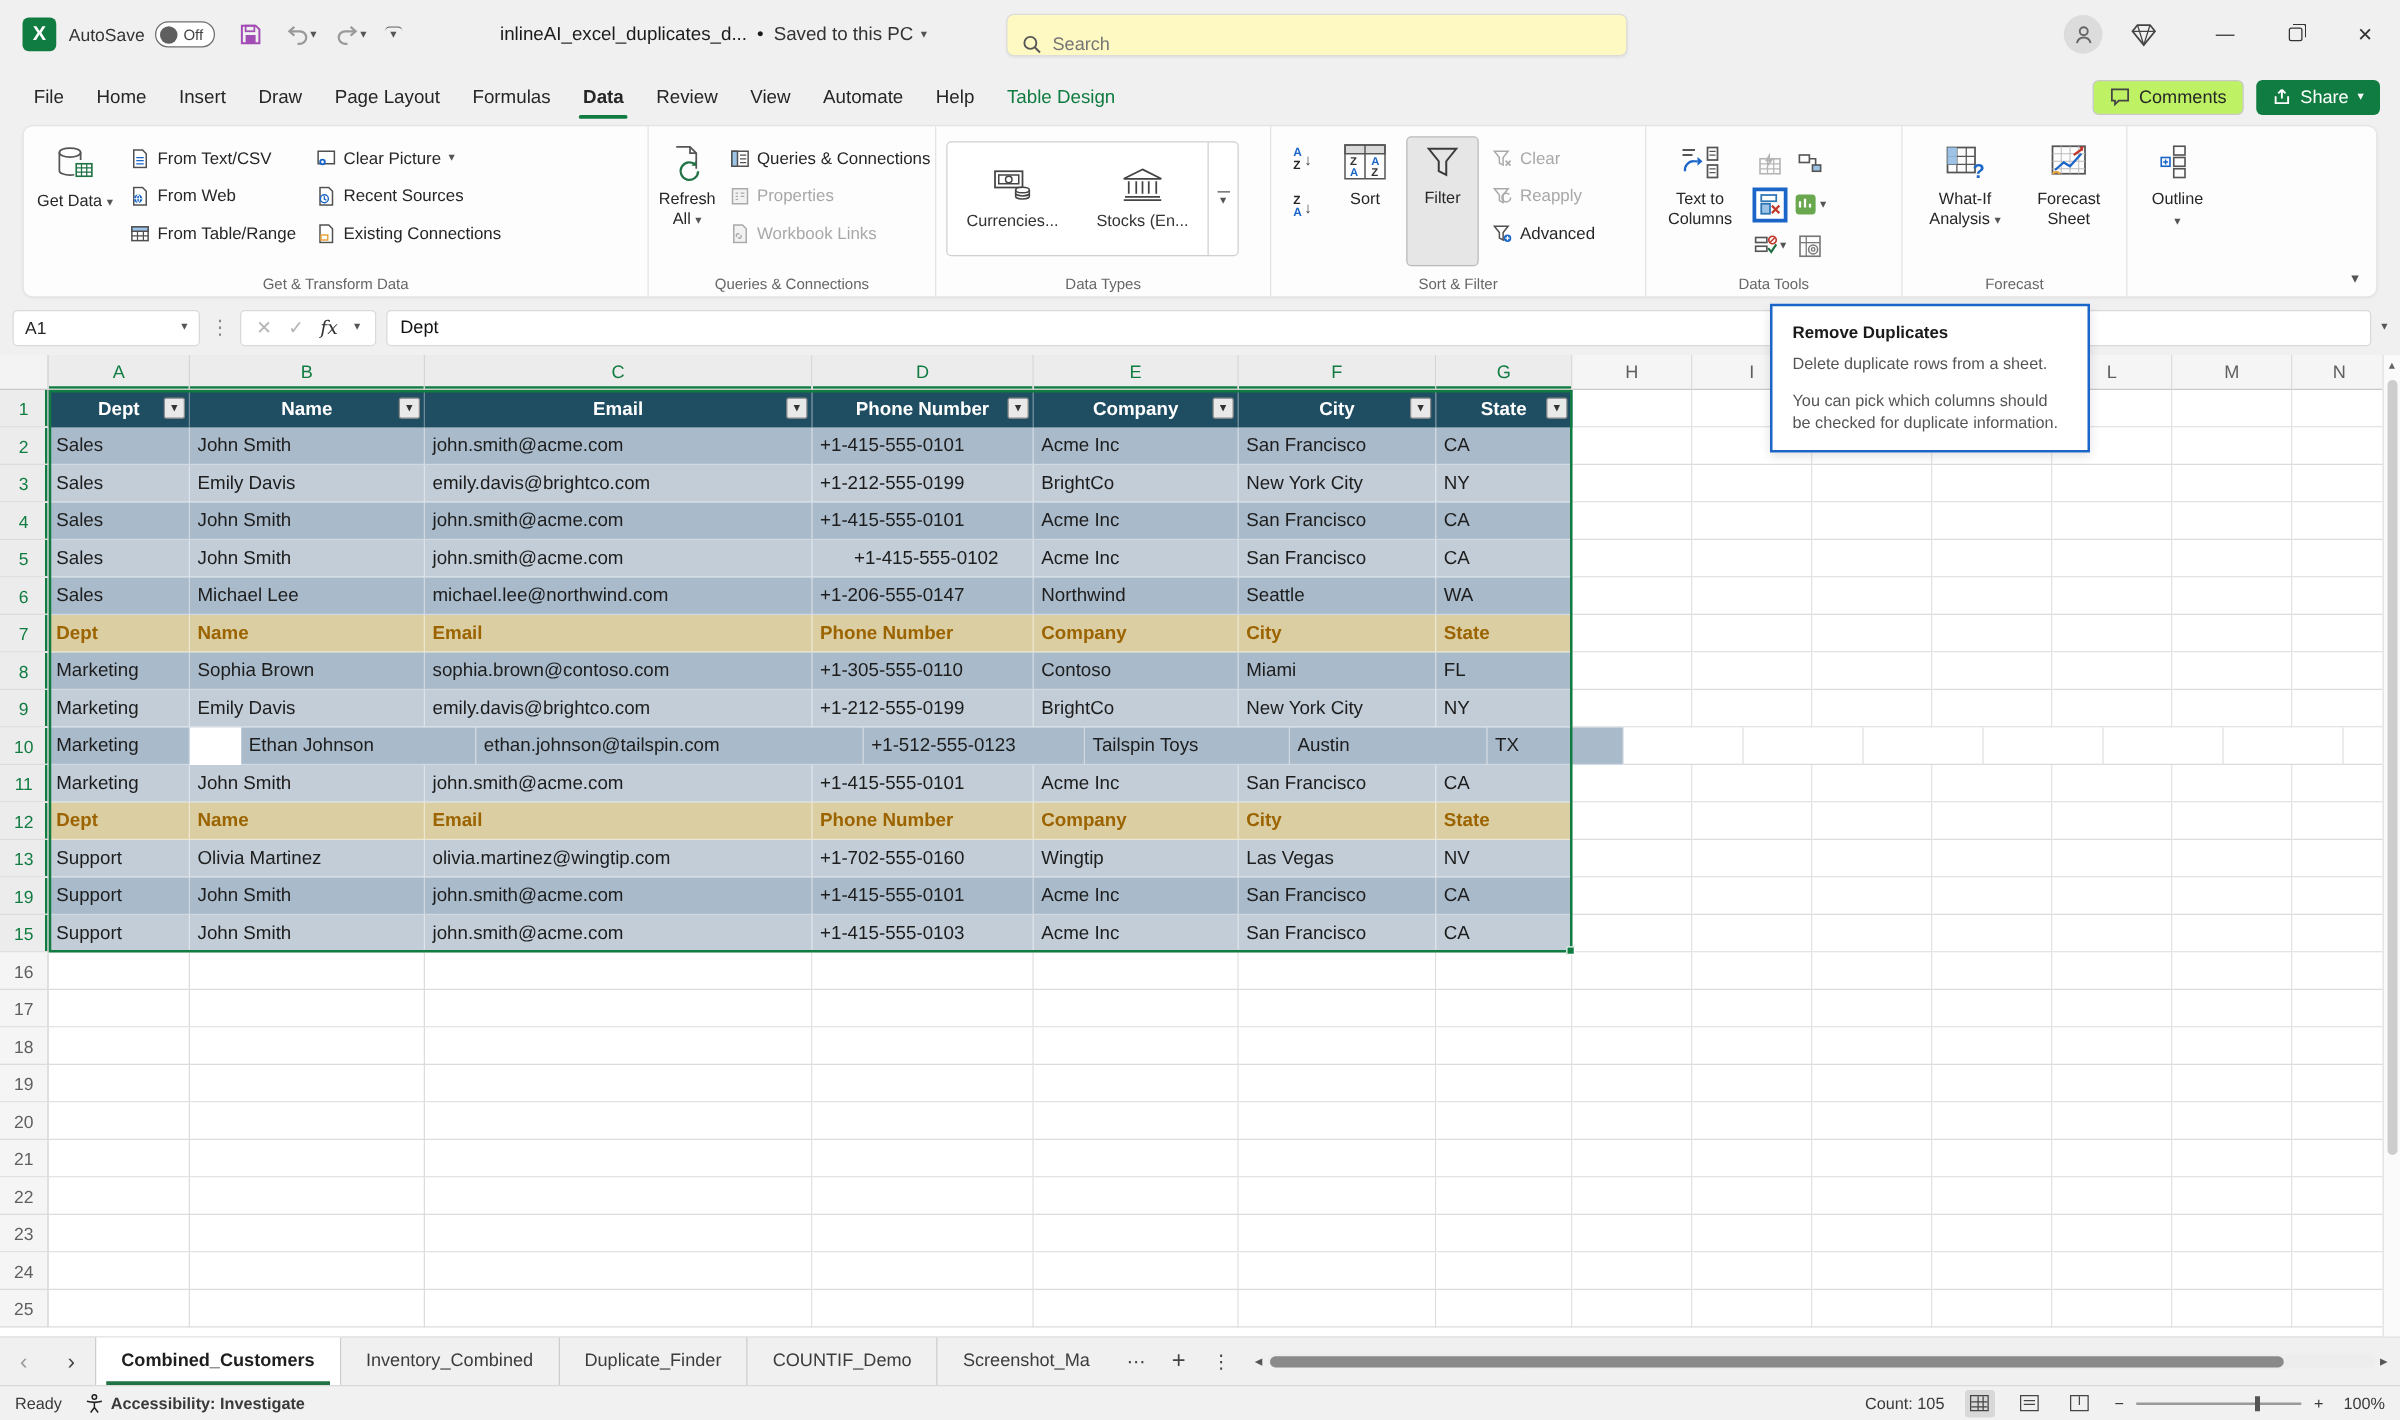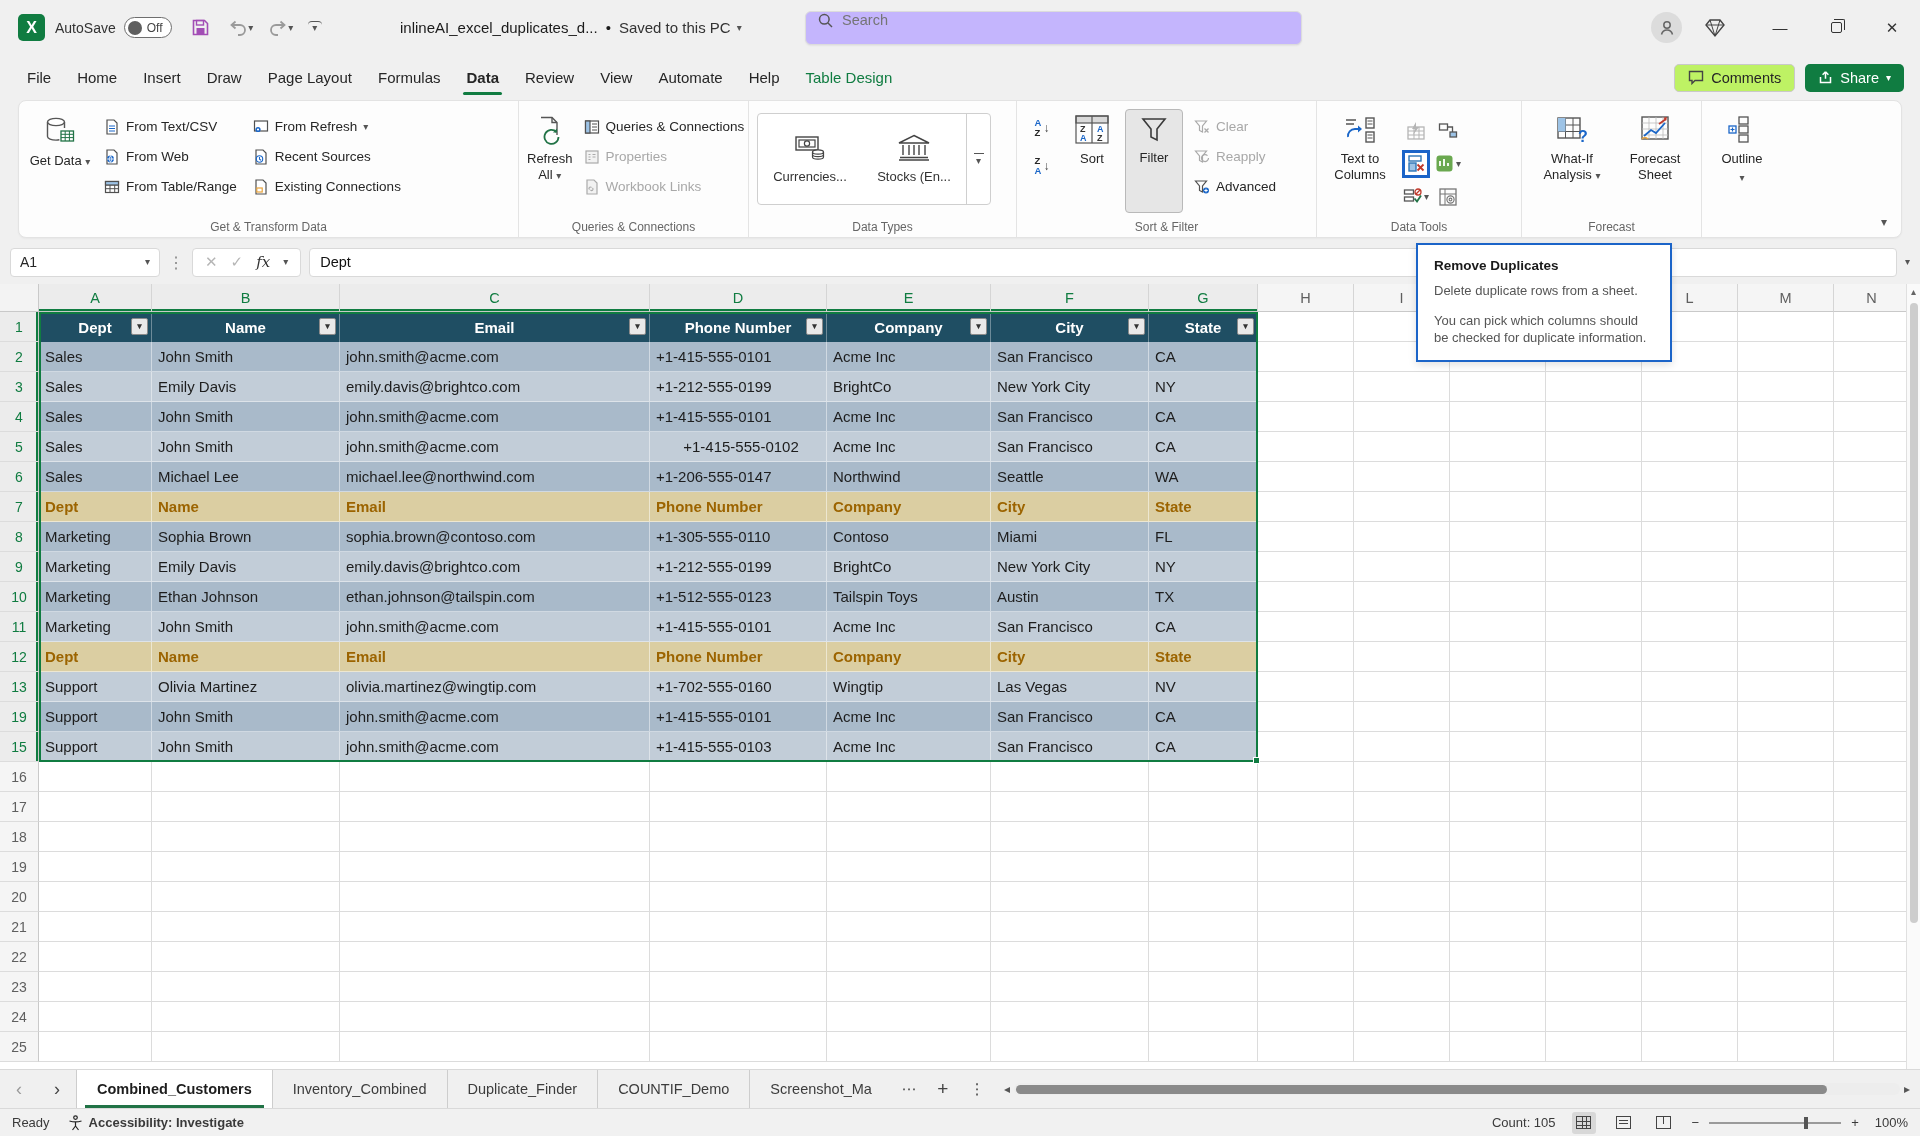--- a/index.html
+++ b/index.html
@@ -9,21 +9,21 @@
   
   .titlebar{height:55px;display:flex;align-items:center;padding:0 10px;position:relative}
   .xlogo{width:27px;height:27px;background:#107C41;border-radius:5px;color:#fff;font-weight:bold;font-size:16px;display:flex;align-items:center;justify-content:center;margin:0 10px 0 8px}
   .autosave{display:flex;align-items:center;gap:8px;font-size:14px;color:#333}
   .toggle{width:48px;height:21px;border:1px solid #6e6e6e;border-radius:11px;display:flex;align-items:center;padding:0 6px 0 3px;gap:5px;font-size:12px;color:#444;background:#fff}
   .knob{width:14px;height:14px;border-radius:50%;background:#5f5f5f}
   .qat{display:flex;align-items:center;gap:14px;margin-left:16px}
   .qbtn{width:26px;height:26px;display:flex;align-items:center;justify-content:center;border-radius:4px}
   .fname{position:absolute;left:400px;display:flex;align-items:center;gap:8px;font-size:15px;color:#1b1b1b}
   .fname .saved{color:#333;display:flex;align-items:center;gap:6px}
-  .searchbox{position:absolute;left:805px;width:497px;height:33px;background:#c4b5fd;border:1px solid #dcdcdc;border-radius:6px;display:flex;align-items:flex-end;gap:9px;padding:16px 12px;box-shadow:0 1px 2px rgba(0,0,0,.06)}
+  .searchbox{position:absolute;left:805px;width:497px;height:33px;background:#fef9c3;border:1px solid #dcdcdc;border-radius:6px;display:flex;align-items:flex-start;gap:9px;padding:16px 12px;box-shadow:0 1px 2px rgba(0,0,0,.06)}
   .searchbox input{border:none;outline:none;font-size:14.5px;color:#555;background:transparent;width:400px;font-family:"Liberation Sans",sans-serif}
   .tb-right{position:absolute;right:0;top:0;height:55px;display:flex;align-items:center}
   .avatar{width:31px;height:31px;border-radius:50%;background:#dcdcdc;display:flex;align-items:center;justify-content:center;margin-right:22px}
   .gem{margin-right:26px}
   .winbtn{width:56px;height:55px;display:flex;align-items:center;justify-content:center;font-size:15px;color:#333}
   .restore-glyph{width:11px;height:11px;border:1.4px solid #333;border-radius:2px;position:relative}
   .restore-glyph::before{content:"";position:absolute;left:2px;top:-4px;width:10px;height:10px;border-top:1.4px solid #333;border-right:1.4px solid #333;border-radius:0 2px 0 0}
   
   .tabsrow{height:45px;display:flex;align-items:center;padding:0 14px;position:relative}
   .rtab{padding:8px 13px;font-size:15px;color:#262626;position:relative;white-space:nowrap}
@@ -254,21 +254,21 @@
             <span>From Table/Range</span>
           </div>
       </div>
       <div class="smallcol">
         <div class="smallbtn">
             <svg width="16" height="16" viewBox="0 0 16 16">
               <rect x="1.5" y="2" width="13" height="10" fill="#fff" stroke="#505050" stroke-width="1.2"></rect>
               <circle cx="5" cy="10.5" r="2.6" fill="#1A66C8"></circle>
               <circle cx="5" cy="10.5" r="1.1" fill="#fff"></circle>
             </svg>
-            <span>From Refresh</span>
+            <span>Clear Picture</span>
             <span class="caret">▾</span>
           </div>
         <div class="smallbtn">
             <svg width="16" height="16" viewBox="0 0 16 16">
               <path d="M3 1h7l3 3v11H3z" fill="#fff" stroke="#505050" stroke-width="1.2"></path>
               <circle cx="6.5" cy="10" r="3.2" fill="none" stroke="#1A66C8" stroke-width="1.1"></circle>
               <path d="M6.5 8v2.2l1.6 1" stroke="#1A66C8" stroke-width="1.1" fill="none"></path>
             </svg>
             <span>Recent Sources</span>
           </div>
@@ -727,21 +727,21 @@
         <div class="cell empty" style="width: 96px;"></div>
         <div class="cell empty" style="width: 96px;"></div>
         <div class="cell empty" style="width: 96px;"></div>
         <div class="cell empty" style="width: 96px;"></div>
         <div class="cell empty" style="width: 96px;"></div>
         <div class="cell empty" style="width: 76px;"></div>
       </div>
       <div class="grow">
         <div class="rowhead sel">10</div>
         <div class="cell bdark" style="width: 113px;">Marketing</div>
-        <div class="cell bdark" style="width: 188px;">Ethan Johnson</div>
+        <div class="cell bdark" style="width: 188px; margin-left: 41px;">Ethan Johnson</div>
         <div class="cell bdark" style="width: 310px;">ethan.johnson@tailspin.com</div>
         <div class="cell bdark" style="width: 177px;">+1-512-555-0123</div>
         <div class="cell bdark" style="width: 164px;">Tailspin Toys</div>
         <div class="cell bdark" style="width: 158px;">Austin</div>
         <div class="cell bdark" style="width: 109px;">TX</div>
         <div class="cell empty" style="width: 96px;"></div>
         <div class="cell empty" style="width: 96px;"></div>
         <div class="cell empty" style="width: 96px;"></div>
         <div class="cell empty" style="width: 96px;"></div>
         <div class="cell empty" style="width: 96px;"></div>

